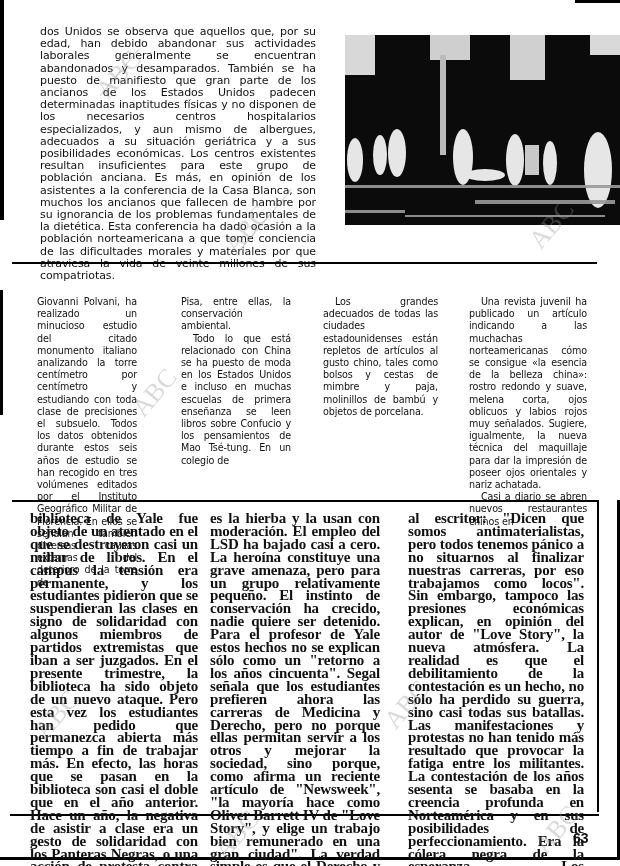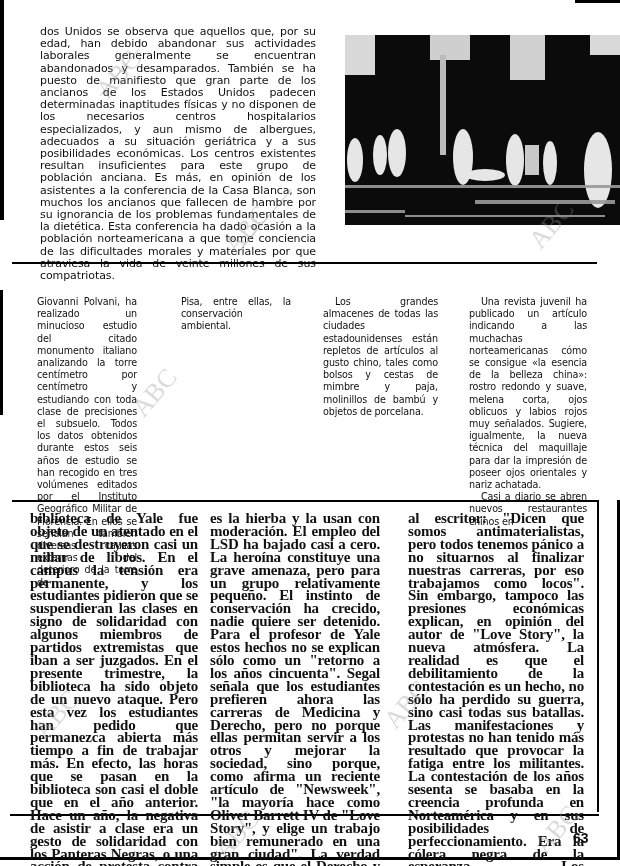--- a/index.html
+++ b/index.html
@@ -58,24 +58,25 @@
 </div>
 
 <div class="rule" style="left:12px;top:262px;width:585px;height:2px;"></div>
 
 <div class="col mid-col sans" style="left:37px;width:100px;">
   <p>Giovanni Polvani, ha realizado un minucioso estudio del citado monumento italiano analizando la torre centímetro por centímetro y estudiando con toda clase de precisiones el subsuelo. Todos los datos obtenidos durante estos seis años de estudio se han recogido en tres volúmenes editados por el Instituto Geográfico Militar de Florencia. En ellos se señalan también diversas causas externas del deterioro de la torre de</p>
 </div>
 
 <div class="col mid-col sans" style="left:181px;width:110px;">
   <p>Pisa, entre ellas, la conservación ambiental.</p>
+  <p class="indent">Todo lo que está relacionado con China se ha puesto de moda en los Estados Unidos e incluso en muchas escuelas de primera enseñanza se leen libros sobre Confucio y los pensamientos de Mao Tsé-tung. En un colegio de</p>
 </div>
 
 <div class="col mid-col sans" style="left:323px;width:115px;">
-  <p class="indent">Los grandes almacenes de todas las ciudades estadounidenses están repletos de artículos al gusto chino, tales como bolsos y cestas de mimbre y paja, molinillos de bambú y objetos de porcelana.</p>
+  <p class="indent">Los grandes adecuados de todas las ciudades estadounidenses están repletos de artículos al gusto chino, tales como bolsos y cestas de mimbre y paja, molinillos de bambú y objetos de porcelana.</p>
 </div>
 
 <div class="col mid-col sans" style="left:469px;width:118px;">
   <p class="indent">Una revista juvenil ha publicado un artículo indicando a las muchachas norteamericanas cómo se consigue «la esencia de la belleza china»: rostro redondo y suave, melena corta, ojos oblicuos y labios rojos muy señalados. Sugiere, igualmente, la nueva técnica del maquillaje para dar la impresión de poseer ojos orientales y nariz achatada.</p>
   <p class="indent">Casi a diario se abren nuevos restaurantes chinos en</p>
 </div>
 
 <div class="rule" style="left:12px;top:500px;width:586px;height:2px;"></div>
 
 <div class="rule" style="left:597px;top:500px;width:2px;height:312px;"></div>

